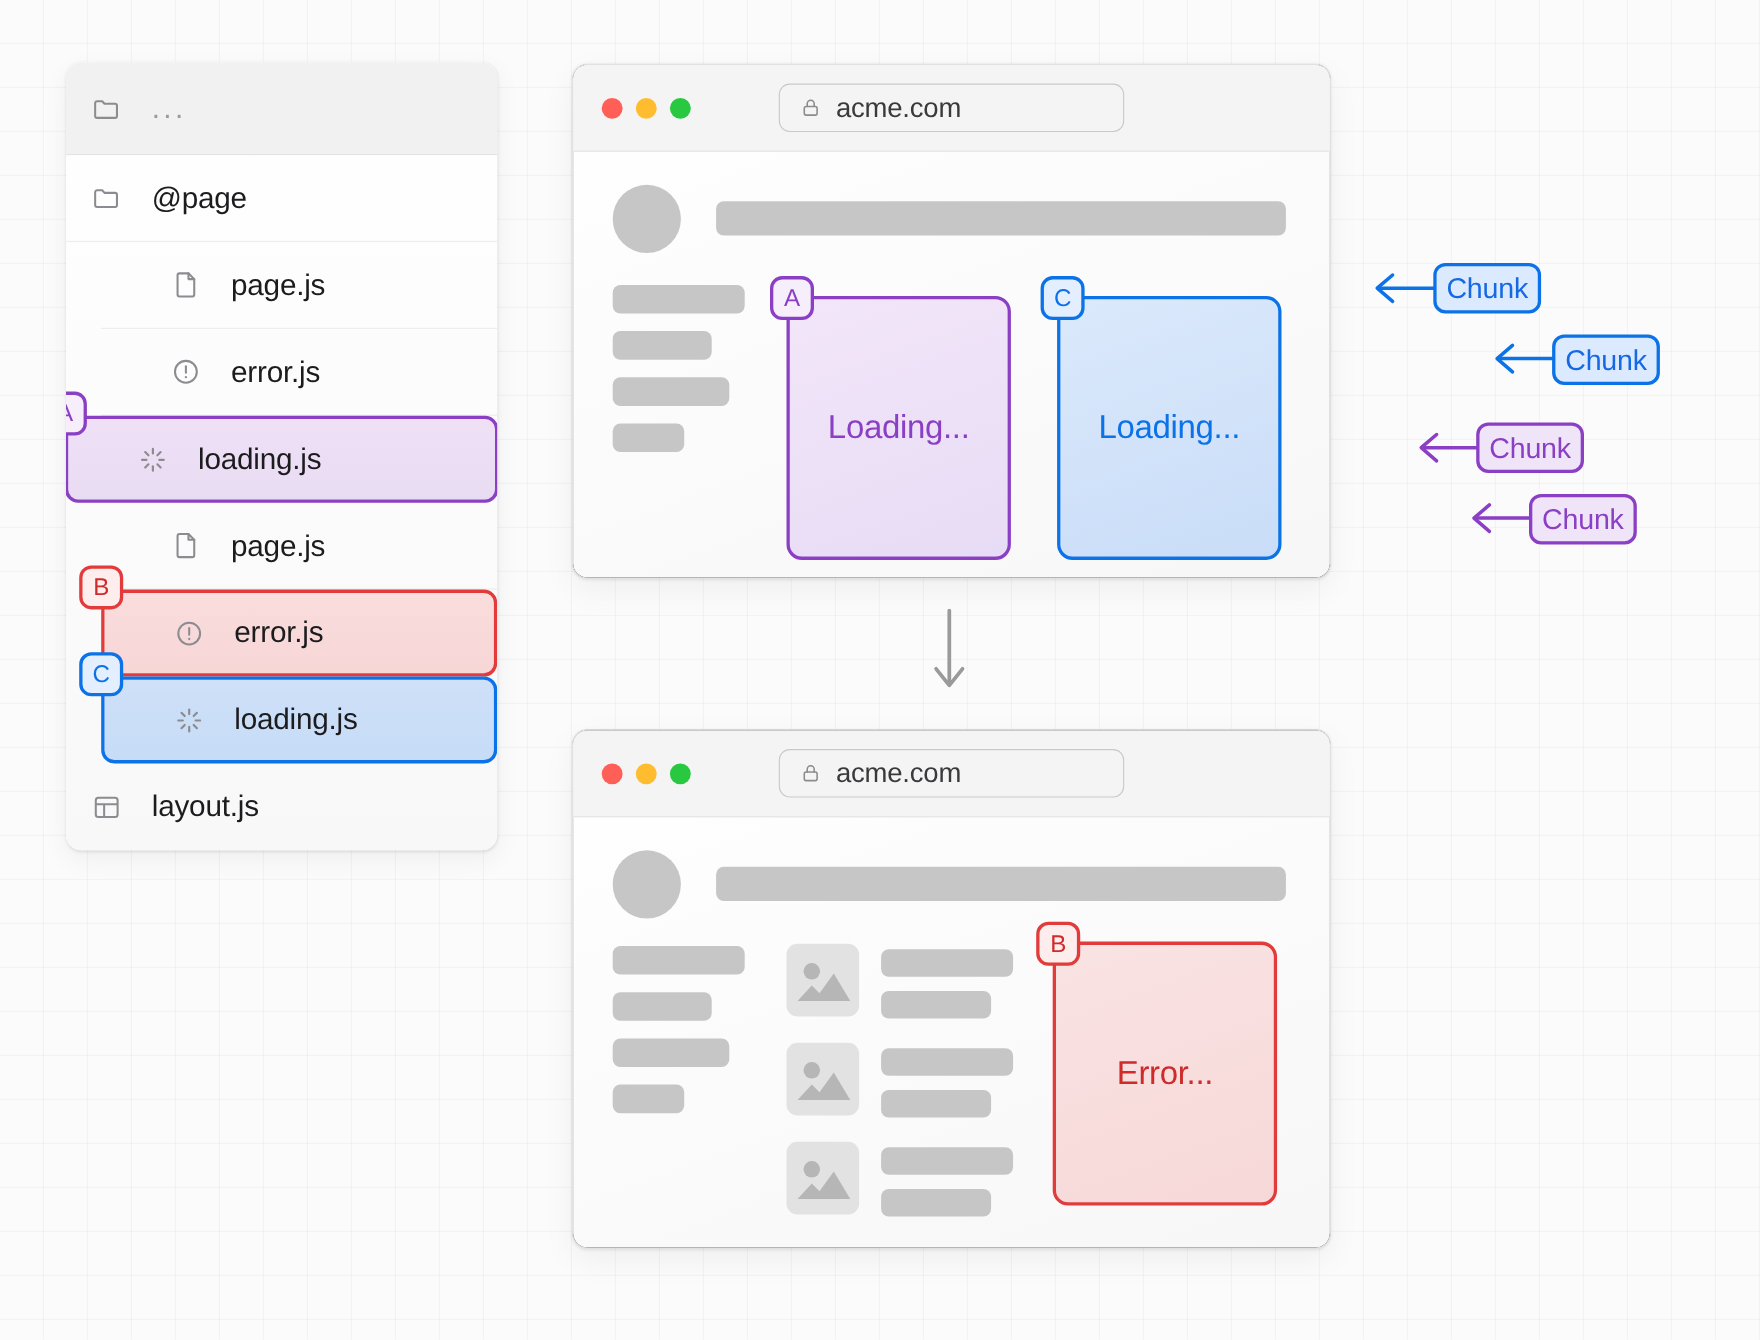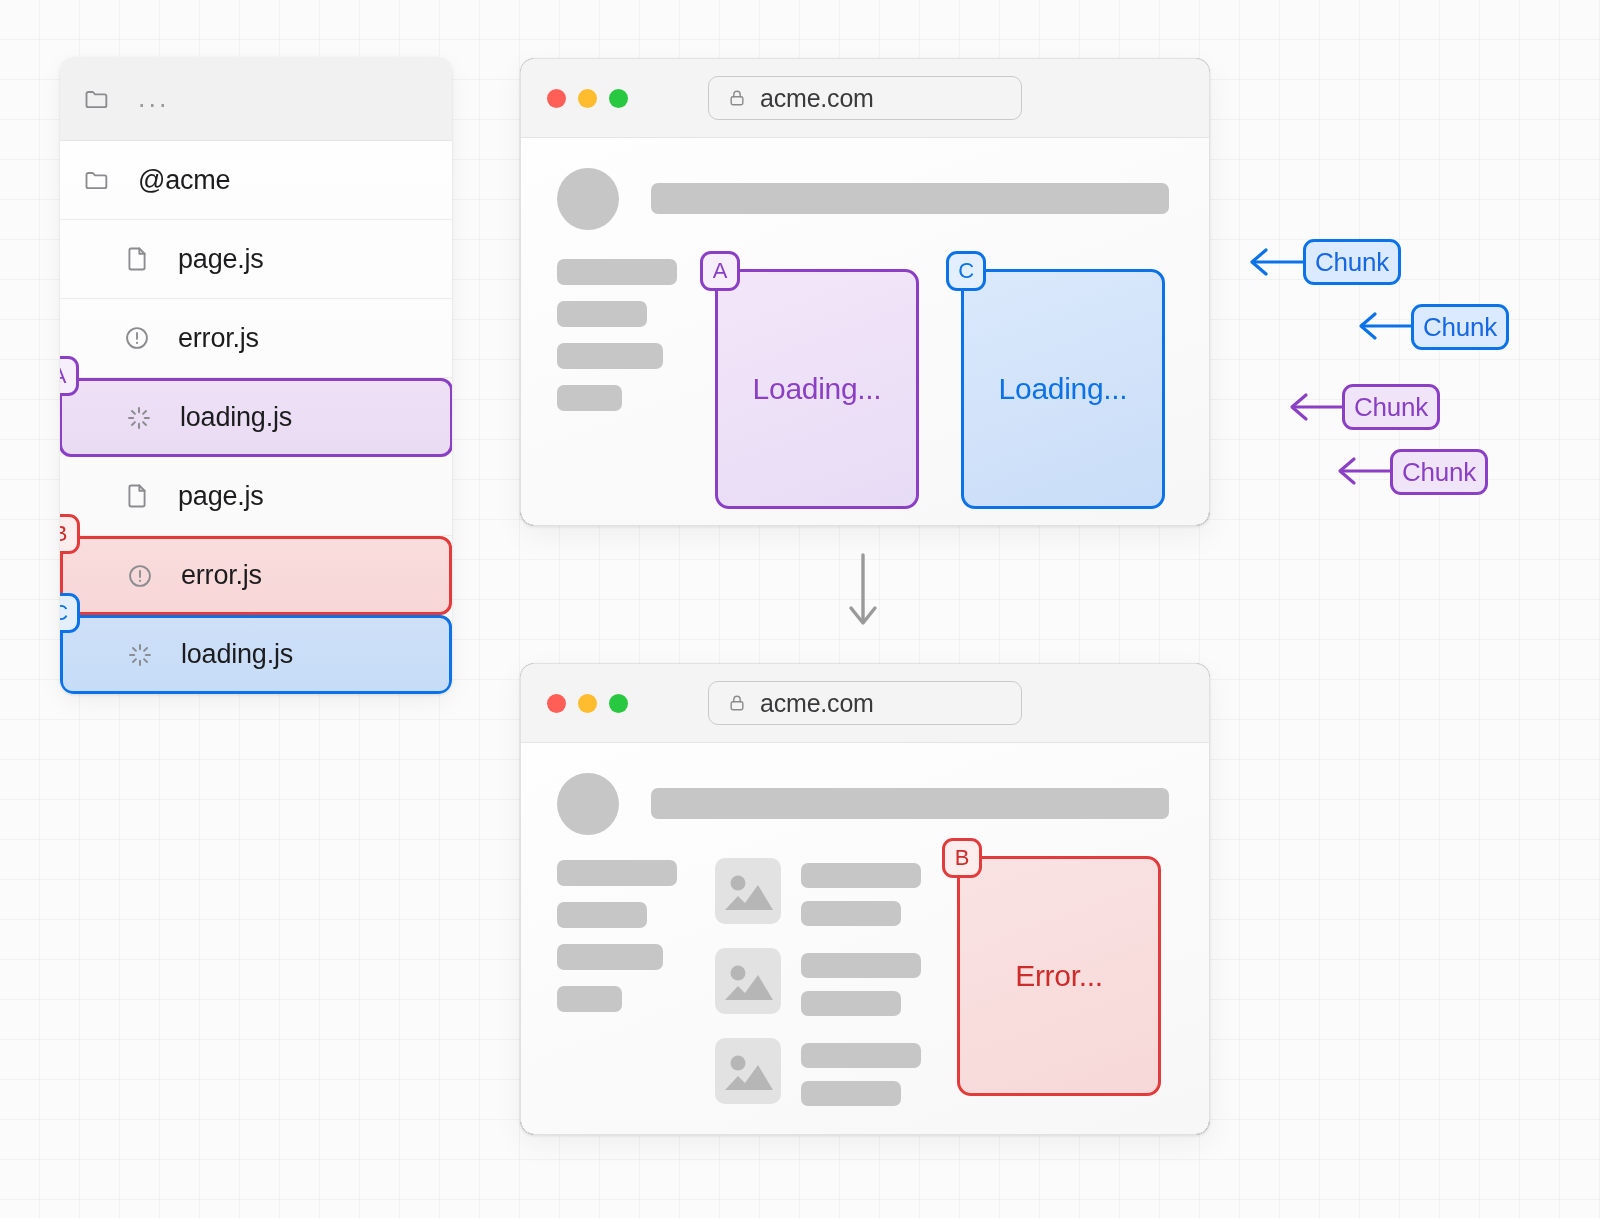--- a/index.html
+++ b/index.html
@@ -62,21 +62,21 @@
     width: 30px;
     height: 30px;
     flex: 0 0 30px;
     display: flex;
     align-items: center;
     justify-content: center;
     color: #8c8c90;
   }
   .ft-icon svg { display: block; }
   .indent-0 { padding-left: 22px; }
-  .indent-1 { padding-left: 62px; }
+  .indent-1 { padding-left: 62px; margin-left: 32px; }
   .ft-label { margin-left: 26px; white-space: nowrap; }
 
   
   .ft-row.hl {
     border-bottom: none;
     border-radius: 12px;
     z-index: 3;
   }
   .ft-row.hl-purple {
     background: linear-gradient(180deg,#efe0f6 0%, #e8dcf3 100%);
@@ -234,21 +234,21 @@
         </span>
         <span class="ft-label">...</span>
       </div>
 
       <div class="ft-row indent-0">
         <span class="ft-icon">
           <svg width="28" height="28" viewBox="0 0 24 24" fill="none" stroke="currentColor" stroke-width="1.6" stroke-linecap="round" stroke-linejoin="round">
               <path d="M3 7.5a1.5 1.5 0 0 1 1.5-1.5h4l1.8 2h8.2A1.5 1.5 0 0 1 20 9.5v8A1.5 1.5 0 0 1 18.5 19h-14A1.5 1.5 0 0 1 3 17.5z"></path>
             </svg>
         </span>
-        <span class="ft-label">@acme</span>
+        <span class="ft-label">@page</span>
       </div>
 
       <div class="ft-row indent-1">
         <span class="ft-icon">
           <svg width="28" height="28" viewBox="0 0 24 24" fill="none" stroke="currentColor" stroke-width="1.6" stroke-linecap="round" stroke-linejoin="round">
               <path d="M14 3H7a1.5 1.5 0 0 0-1.5 1.5v15A1.5 1.5 0 0 0 7 21h10a1.5 1.5 0 0 0 1.5-1.5V7.5z"></path>
               <path d="M14 3v4.5h4.5"></path>
             </svg>
         </span>
         <span class="ft-label">page.js</span>
@@ -321,20 +321,30 @@
               <line x1="17" y1="12" x2="20.5" y2="12"></line>
             <line x1="6" y1="6" x2="8.5" y2="8.5"></line>
               <line x1="15.5" y1="15.5" x2="18" y2="18"></line>
             <line x1="6" y1="18" x2="8.5" y2="15.5"></line>
               <line x1="15.5" y1="8.5" x2="18" y2="6"></line>
           </svg>
         </span>
         <span class="ft-label">loading.js</span>
       </div>
 
+      <div class="ft-row indent-0">
+        <span class="ft-icon">
+          <svg width="28" height="28" viewBox="0 0 24 24" fill="none" stroke="currentColor" stroke-width="1.6" stroke-linejoin="round">
+              <rect x="3.5" y="4.5" width="17" height="15" rx="2"></rect>
+              <path d="M3.5 9.5h17"></path>
+              <path d="M10 9.5v10"></path>
+            </svg>
+        </span>
+        <span class="ft-label">layout.js</span>
+      </div>
 
     </div>
   </div>
 
   <div class="browser" style="left:520px; top:58px; width:688px; height:466px;">
     <div class="browser-inner">
       <div class="chrome">
         <div class="dots">
           <span class="dot red"></span>
           <span class="dot yellow"></span>

